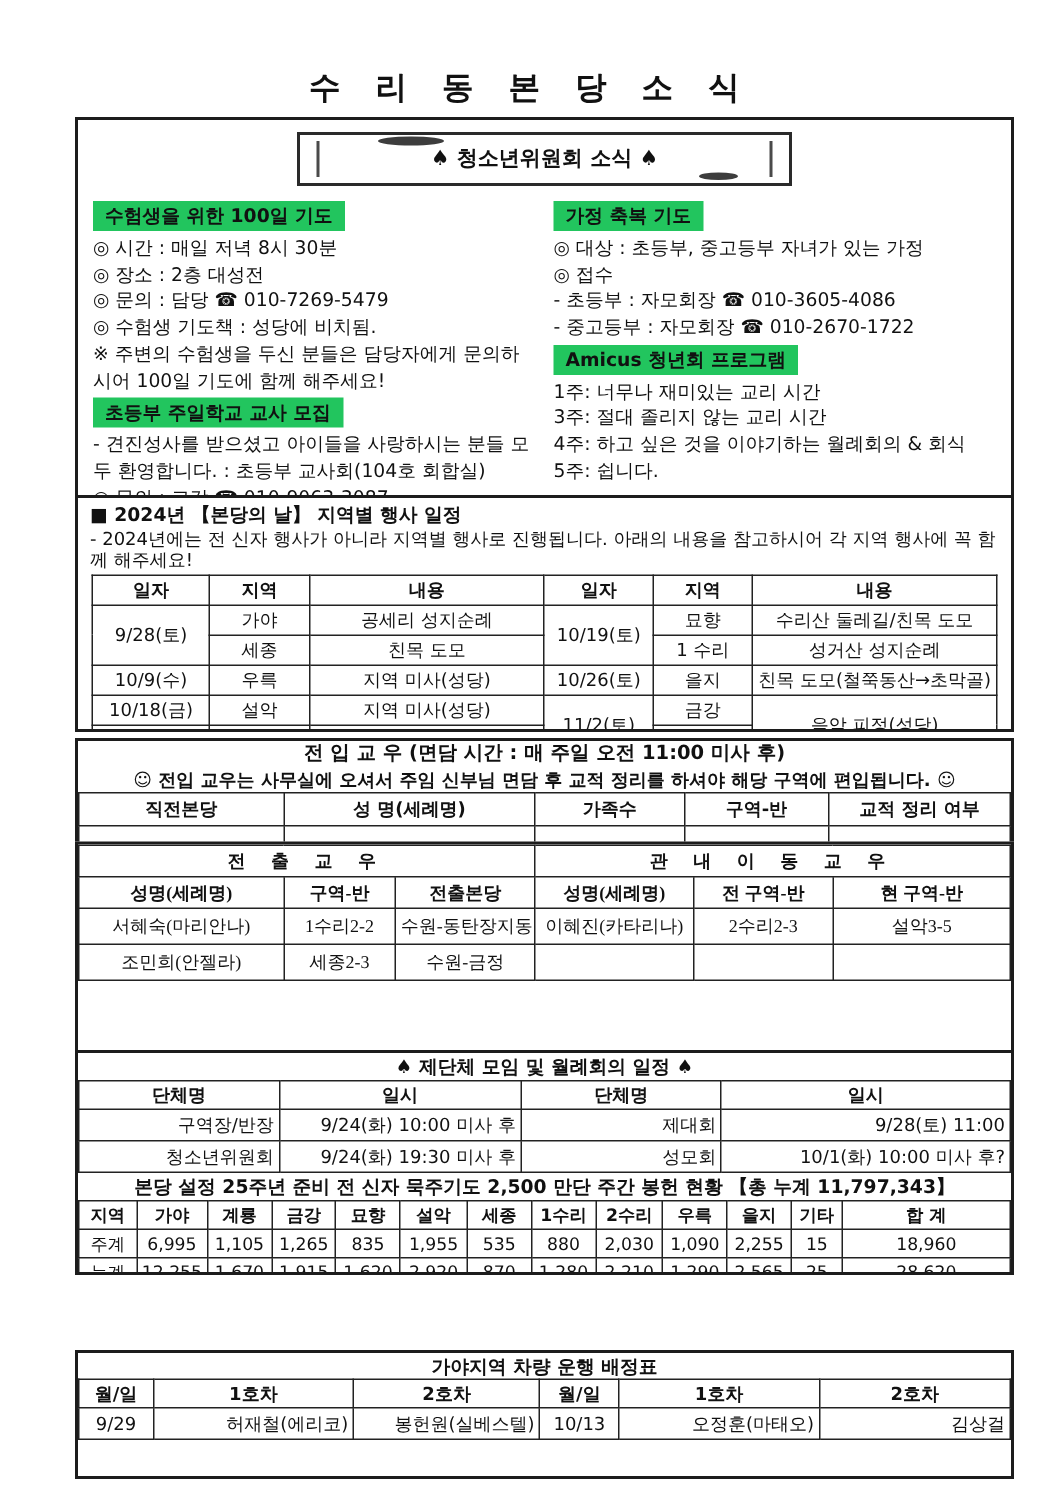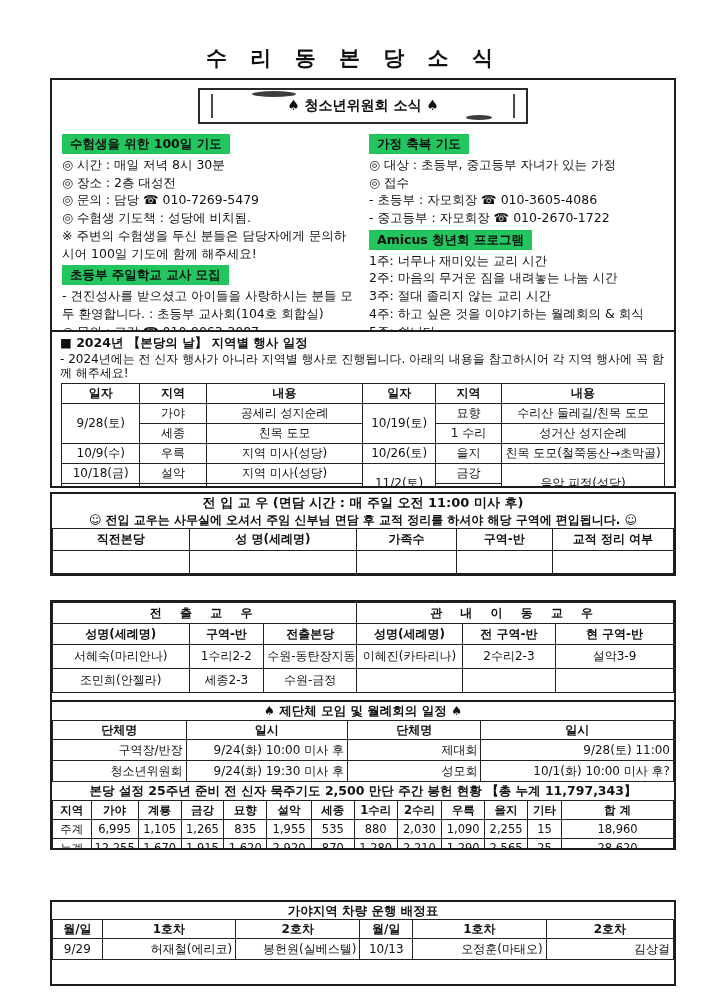--- a/index.html
+++ b/index.html
@@ -46,21 +46,21 @@
   #box-events .desc { font-size:12px; line-height:1.2; padding:0 8px; }
   #tbl-events td, #tbl-events th { height:19px; }
 
   
   #box-tin { top:492px; height:84px; }
   #box-tin .band1 { font-size:13px; line-height:18px; height:18px; }
   #box-tin .band2 { font-size:12px; line-height:16px; height:16px; }
   #tbl-tin th { height:21px; } #tbl-tin td { height:22px; }
 
   
-  #box-tout { top:600px; height:145px; }
+  #box-tout { top:561px; height:145px;font-family:Liberation Serif, serif; }
   #tbl-tout .band-cell { font-weight:bold; letter-spacing:7px; height:20px; }
   #tbl-tout th { height:20px; } #tbl-tout td { height:23px; }
 
   
   #box-meet { top:700px; height:150px; }
   #tbl-meet th { height:18px; } #tbl-meet td { height:20px; }
   #box-meet .band { height:18px; line-height:18px; }
   #tbl-rosary th, #tbl-rosary td { font-size:11.5px; padding:0 1px; height:18px; }
 
   
@@ -96,21 +96,20 @@
         <div class="line">◎ 문의 : 교감 ☎ 010-9063-3087</div>
       </div>
       <div class="col">
         <div class="sec-label">가정 축복 기도</div>
         <div class="line">◎ 대상 : 초등부, 중고등부 자녀가 있는 가정</div>
         <div class="line">◎ 접수</div>
         <div class="line">- 초등부 : 자모회장 ☎ 010-3605-4086</div>
         <div class="line">- 중고등부 : 자모회장 ☎ 010-2670-1722</div>
         <div class="sec-label">Amicus 청년회 프로그램</div>
         <div class="line">1주: 너무나 재미있는 교리 시간</div>
-        <div class="line">2주: 마음의 무거운 짐을 내려놓는 나눔 시간</div>
         <div class="line">3주: 절대 졸리지 않는 교리 시간</div>
         <div class="line">4주: 하고 싶은 것을 이야기하는 월례회의 &amp; 회식</div>
         <div class="line">5주: 쉽니다.</div>
       </div>
     </div>
   </div>
 
   <div class="box" id="box-events">
     <div class="hdr">■ 2024년 【본당의 날】 지역별 행사 일정</div>
     <div class="desc">- 2024년에는 전 신자 행사가 아니라 지역별 행사로 진행됩니다. 아래의 내용을 참고하시어 각 지역 행사에 꼭 함께 해주세요!</div>
@@ -224,21 +223,21 @@
         <th>성명(세례명)</th>
         <th>전 구역-반</th>
         <th>현 구역-반</th>
       </tr>
       <tr>
         <td>서혜숙(마리안나)</td>
         <td>1수리2-2</td>
         <td>수원-동탄장지동</td>
         <td>이혜진(카타리나)</td>
         <td>2수리2-3</td>
-        <td>설악3-9</td>
+        <td>설악3-5</td>
       </tr>
       <tr>
         <td>조민희(안젤라)</td>
         <td>세종2-3</td>
         <td>수원-금정</td>
         <td></td>
         <td></td>
         <td></td>
       </tr>
     </tbody>

